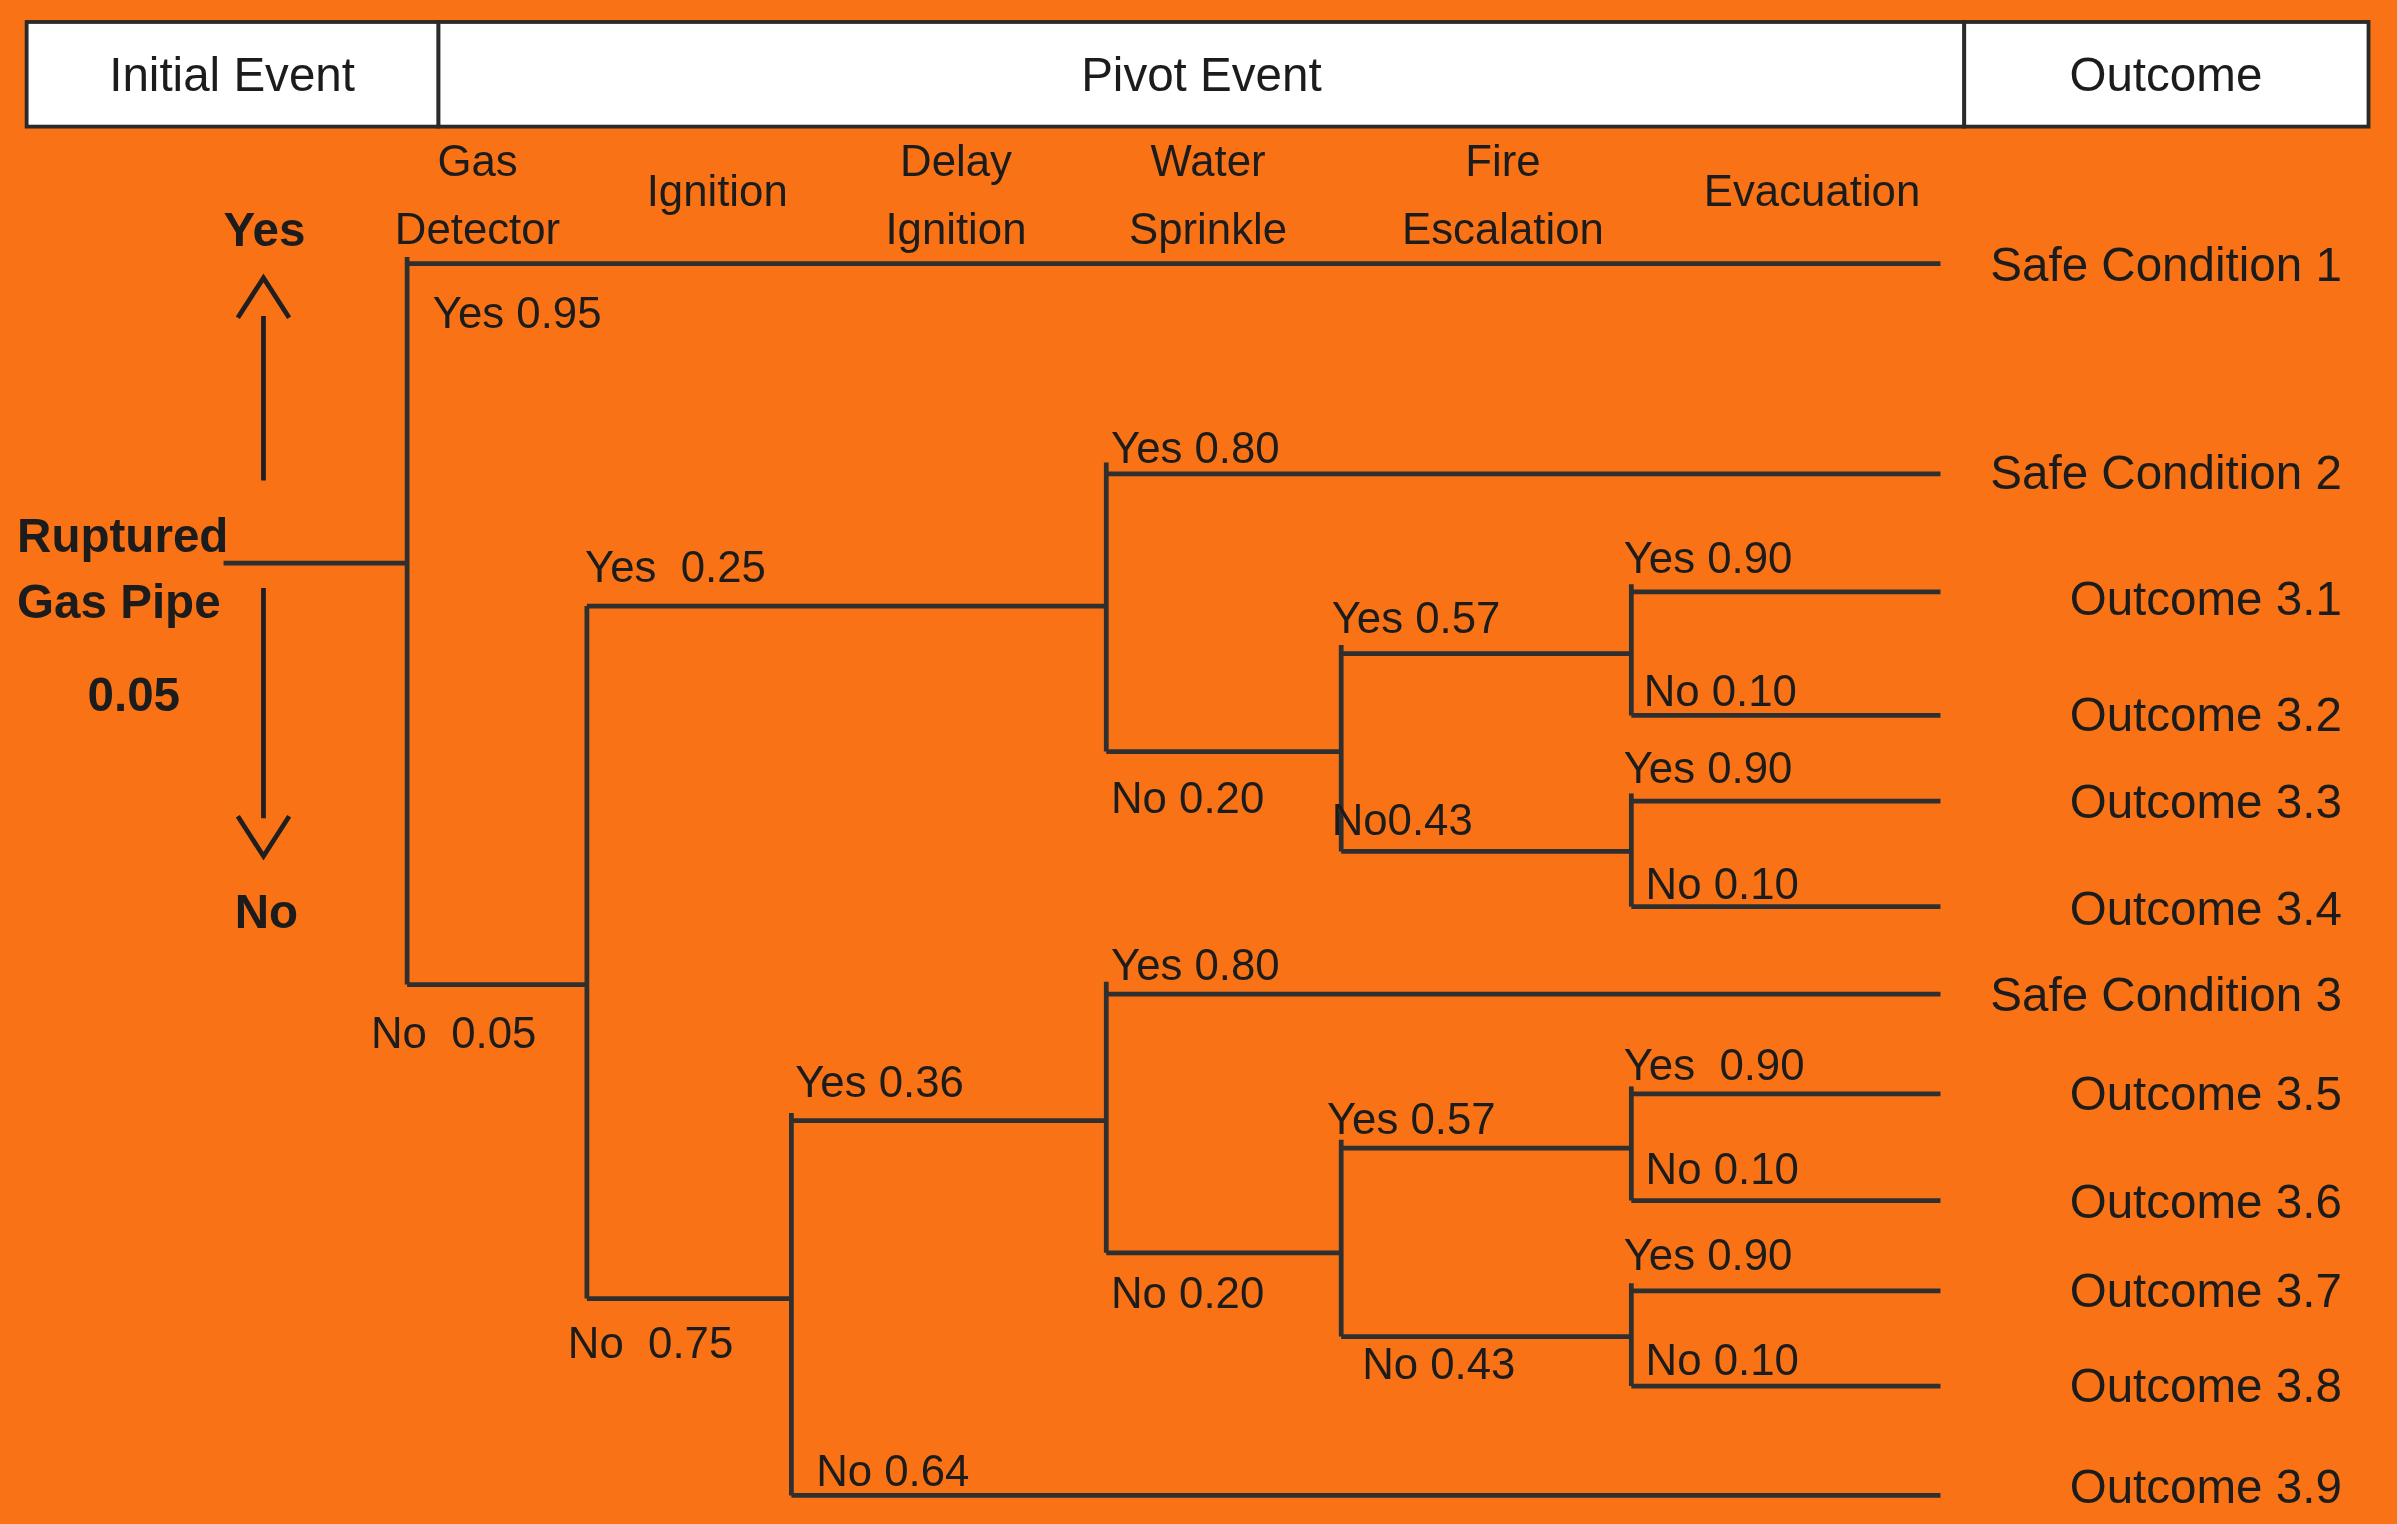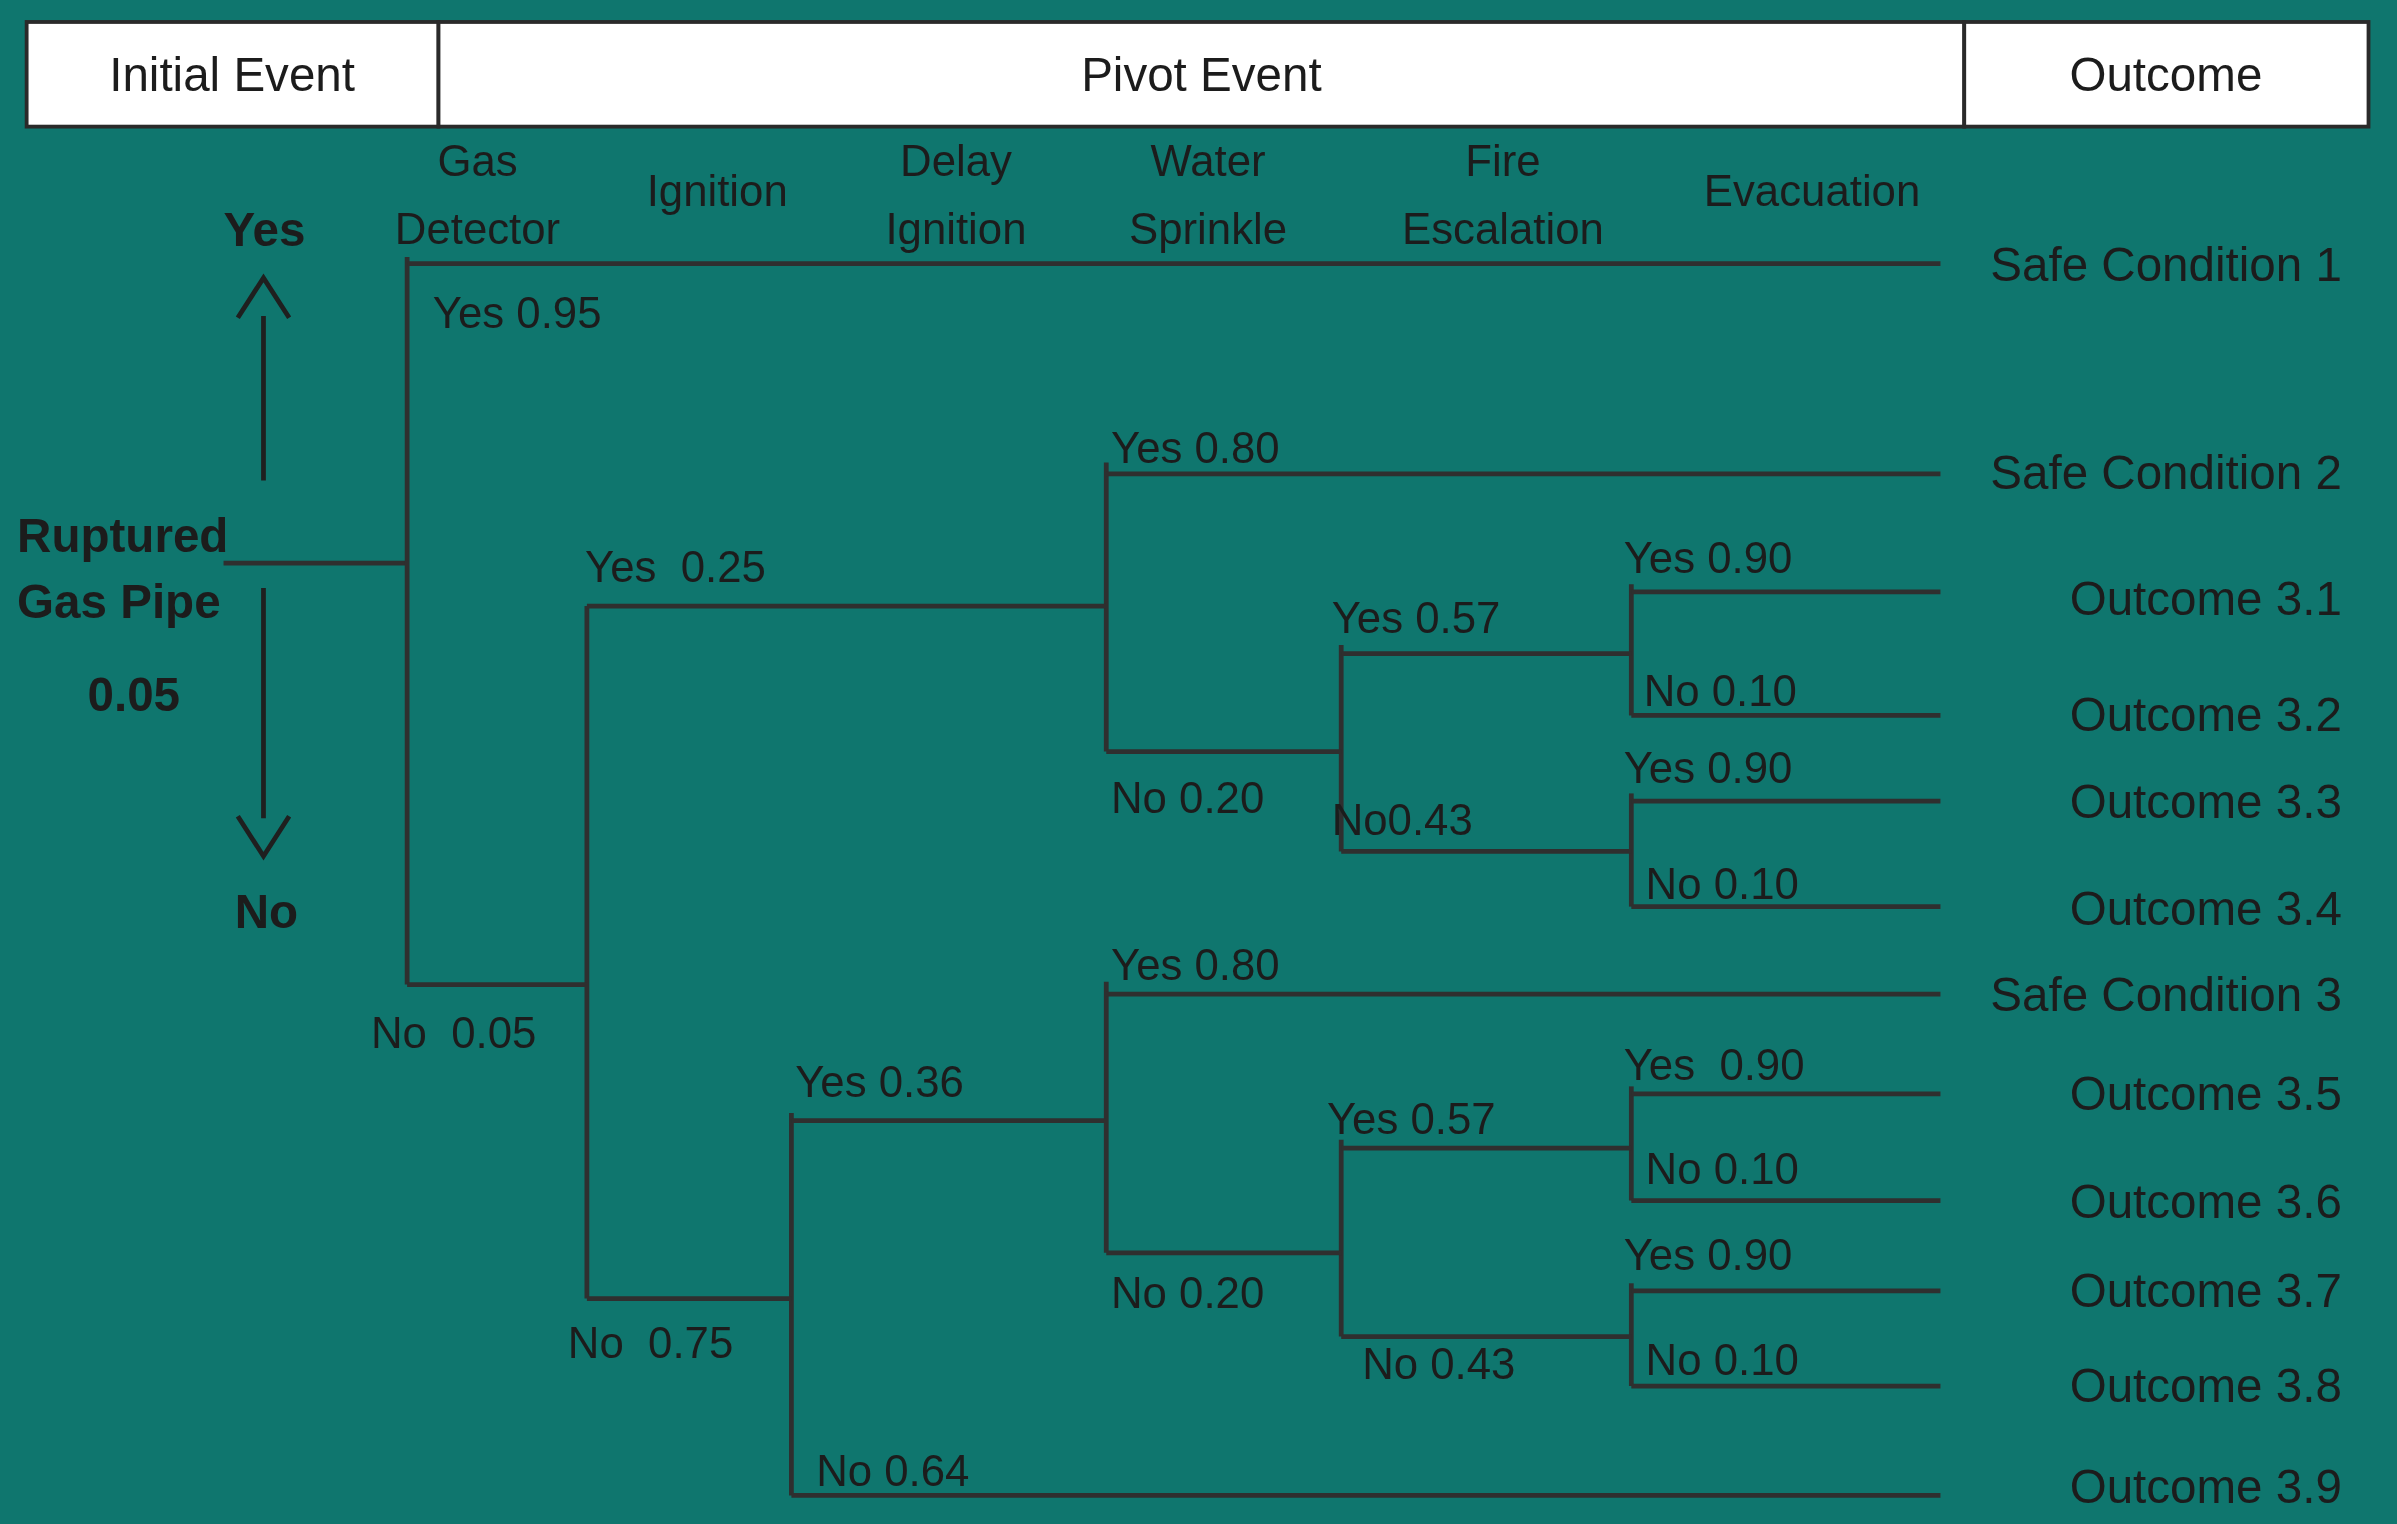--- a/index.html
+++ b/index.html
@@ -1,16 +1,16 @@
 <!DOCTYPE html>
 <html style="font-size:15px"><head>
 <meta charset="utf-8">
 <style>
   html,body{margin:0;padding:0;background:#ffffff;}
-  .stage{width:2398px;height:1525px;background:#0f766e;position:relative;font-family:"Liberation Sans",sans-serif;}
+  .stage{width:2398px;height:1525px;background:#f97316;position:relative;font-family:"Liberation Sans",sans-serif;}
   svg text{font-family:"Liberation Sans",sans-serif;fill:#1c1c1c;white-space:pre;}
   .hdr-box{fill:#ffffff;stroke:#2a2a2a;stroke-width:4;}
   .tl{stroke:#2f2f2f;stroke-width:5;fill:none;}
   .arrow{stroke:#1f1f1f;stroke-width:5;fill:none;}
   .t-hdr{font-size:50px;}
   .t-col{font-size:46px;}
   .t-branch{font-size:46px;}
   .t-outcome{font-size:50px;}
   .t-init{font-size:50px;font-weight:bold;}
 </style>

